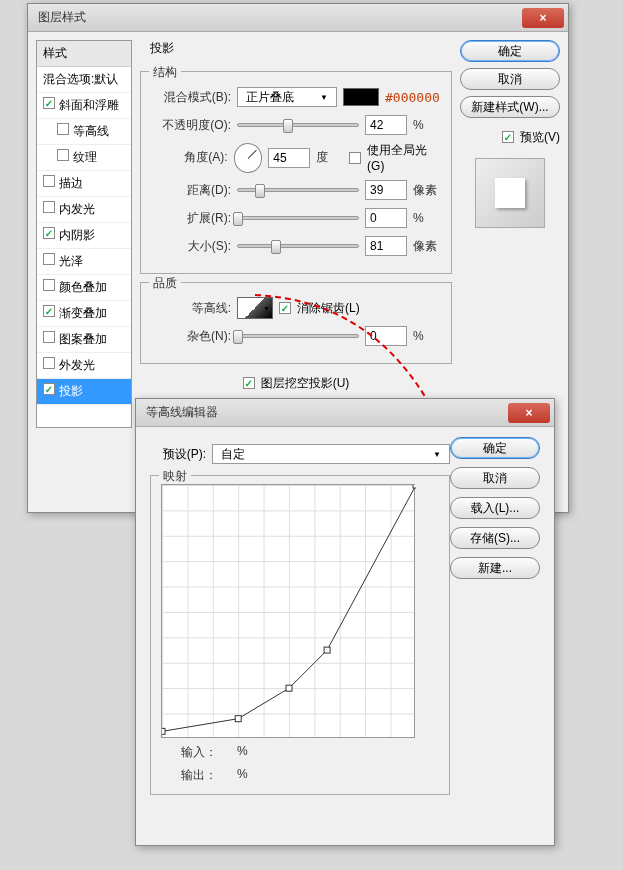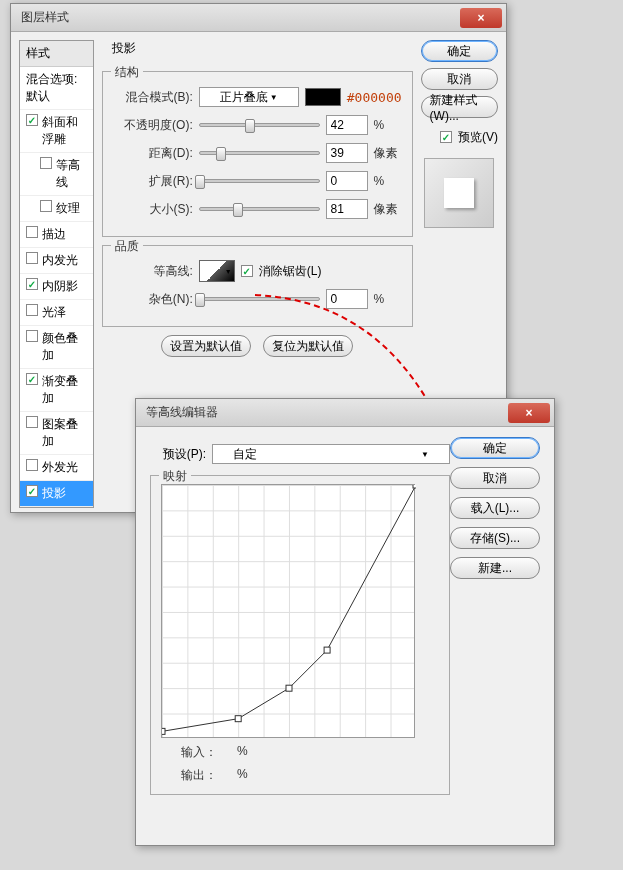--- a/index.html
+++ b/index.html
@@ -18,21 +18,21 @@
 .cb.checked::after { content: "✓"; font-size: 10px; color: #1a4; font-weight: bold; }
 .settings { flex: 1; }
 .fieldset { border: 1px solid #aaa; padding: 8px 10px 10px; margin-bottom: 8px; position: relative; }
 .legend { position: absolute; top: -8px; left: 8px; background: #f0f0f0; padding: 0 4px; color: #333; }
 .row { display: flex; align-items: center; gap: 6px; margin: 6px 0; min-height: 22px; }
 .row-label { width: 80px; text-align: right; color: #333; }
 .slider { flex: 1; height: 4px; background: #ccc; border: 1px solid #999; position: relative; border-radius: 2px; }
 .slider-thumb { position: absolute; top: -5px; width: 10px; height: 14px; background: linear-gradient(#fff,#ccc); border: 1px solid #888; border-radius: 2px; transform: translateX(-50%); }
 .num-input { width: 42px; height: 20px; border: 1px solid #999; background: #fff; padding: 0 4px; text-align: left; }
 .unit { width: 28px; color: #333; }
-.dropdown { border: 1px solid #999; background: #fff; height: 20px; display: flex; align-items: center; justify-content: space-between; padding: 0 20px; cursor: pointer; }
+.dropdown { border: 1px solid #999; background: #fff; height: 20px; display: flex; align-items: center; justify-content: space-between; padding: 0 8px; cursor: pointer; }
 .dropdown-arrow { font-size: 8px; }
 .color-swatch { width: 36px; height: 18px; border: 1px solid #666; cursor: pointer; }
 .color-label { color: #c2410c; font-family: monospace; font-size: 13px; }
 .contour-swatch { width: 36px; height: 22px; border: 1px solid #666; background: linear-gradient(135deg, #fff 0%, #fff 50%, #555 50%, #000 100%); cursor: pointer; display:flex; align-items:center; justify-content:flex-end; }
 .angle-dial { width: 30px; height: 30px; border: 1px solid #888; border-radius: 50%; background: #fff; position: relative; display:inline-block; }
 .angle-dial::after { content: ""; position: absolute; width: 12px; height: 1px; background: #333; top: 50%; left: 50%; transform-origin: left center; transform: rotate(-45deg); }
 .right-panel { width: 100px; display: flex; flex-direction: column; gap: 6px; align-items: stretch; }
 .btn { height: 22px; border: 1px solid #888; background: linear-gradient(#fdfdfd, #e0e0e0); display: flex; align-items: center; justify-content: center; cursor: pointer; border-radius: 11px; padding: 0 8px; }
 .btn.primary { border-color: #3a7ac8; box-shadow: 0 0 0 1px #6fb4ff inset; }
 .preview-box { width: 70px; height: 70px; border: 1px solid #aaa; background: linear-gradient(135deg,#eee,#ccc); margin: 4px auto; display:flex; align-items:center; justify-content:center; }
@@ -41,21 +41,21 @@
 .graph { border: 1px solid #999; background: #fff; position: relative; width: 254px; height: 254px; }
 .graph-grid { position: absolute; inset:0; background-image: linear-gradient(#ddd 1px, transparent 1px), linear-gradient(90deg, #ddd 1px, transparent 1px); background-size: 25.4px 25.4px; }
 .contour-body { padding: 10px 14px; display:flex; }
 .contour-left { flex:1; }
 .contour-right { width: 90px; display:flex; flex-direction:column; gap:8px; }
 .mapping-row { display:flex; gap:20px; margin:6px 0 0 20px; color:#333; }
 </style>
 </head>
 <body>
 
-<div class="window" style="left:10px; top:3px; width:497px; height:510px;">
+<div class="window" style="left:27px; top:3px; width:542px; height:510px;">
   <div class="titlebar">
     <span class="titlebar-text">图层样式</span>
     <div class="close-btn">×</div>
   </div>
   <div class="ls-body">
 
     <div class="style-list">
       <div class="style-list-header">样式</div>
       <div class="style-item">
           <span>混合选项:默认</span>
@@ -127,20 +127,28 @@
         </div>
         <div class="row">
           <span class="row-label">不透明度(O):</span>
           <div class="slider">
               <div class="slider-thumb" style="left:42%;"></div>
             </div>
           <input class="num-input" value="42" style="">
           <span class="unit">%</span>
         </div>
         <div class="row">
+          <span class="row-label">角度(A):</span>
+          <span class="angle-dial"></span>
+          <input class="num-input" value="45" style="">
+          <span class="unit">度</span>
+          <span class="cb"></span>
+          <span>使用全局光(G)</span>
+        </div>
+        <div class="row">
           <span class="row-label">距离(D):</span>
           <div class="slider">
               <div class="slider-thumb" style="left:18%;"></div>
             </div>
           <input class="num-input" value="39" style="">
           <span class="unit">像素</span>
         </div>
         <div class="row">
           <span class="row-label">扩展(R):</span>
           <div class="slider">
@@ -172,20 +180,24 @@
         <div class="row">
           <span class="row-label">杂色(N):</span>
           <div class="slider">
               <div class="slider-thumb" style="left:0%;"></div>
             </div>
           <input class="num-input" value="0" style="">
           <span class="unit">%</span>
         </div>
       </div>
 
+      <div class="row" style="justify-content:center;">
+        <span class="cb checked"></span>
+        <span>图层挖空投影(U)</span>
+      </div>
       <div class="row" style="justify-content:center; gap:12px;">
         <div class="btn">
             <span>设置为默认值</span>
           </div>
         <div class="btn">
             <span>复位为默认值</span>
           </div>
       </div>
     </div>
 

